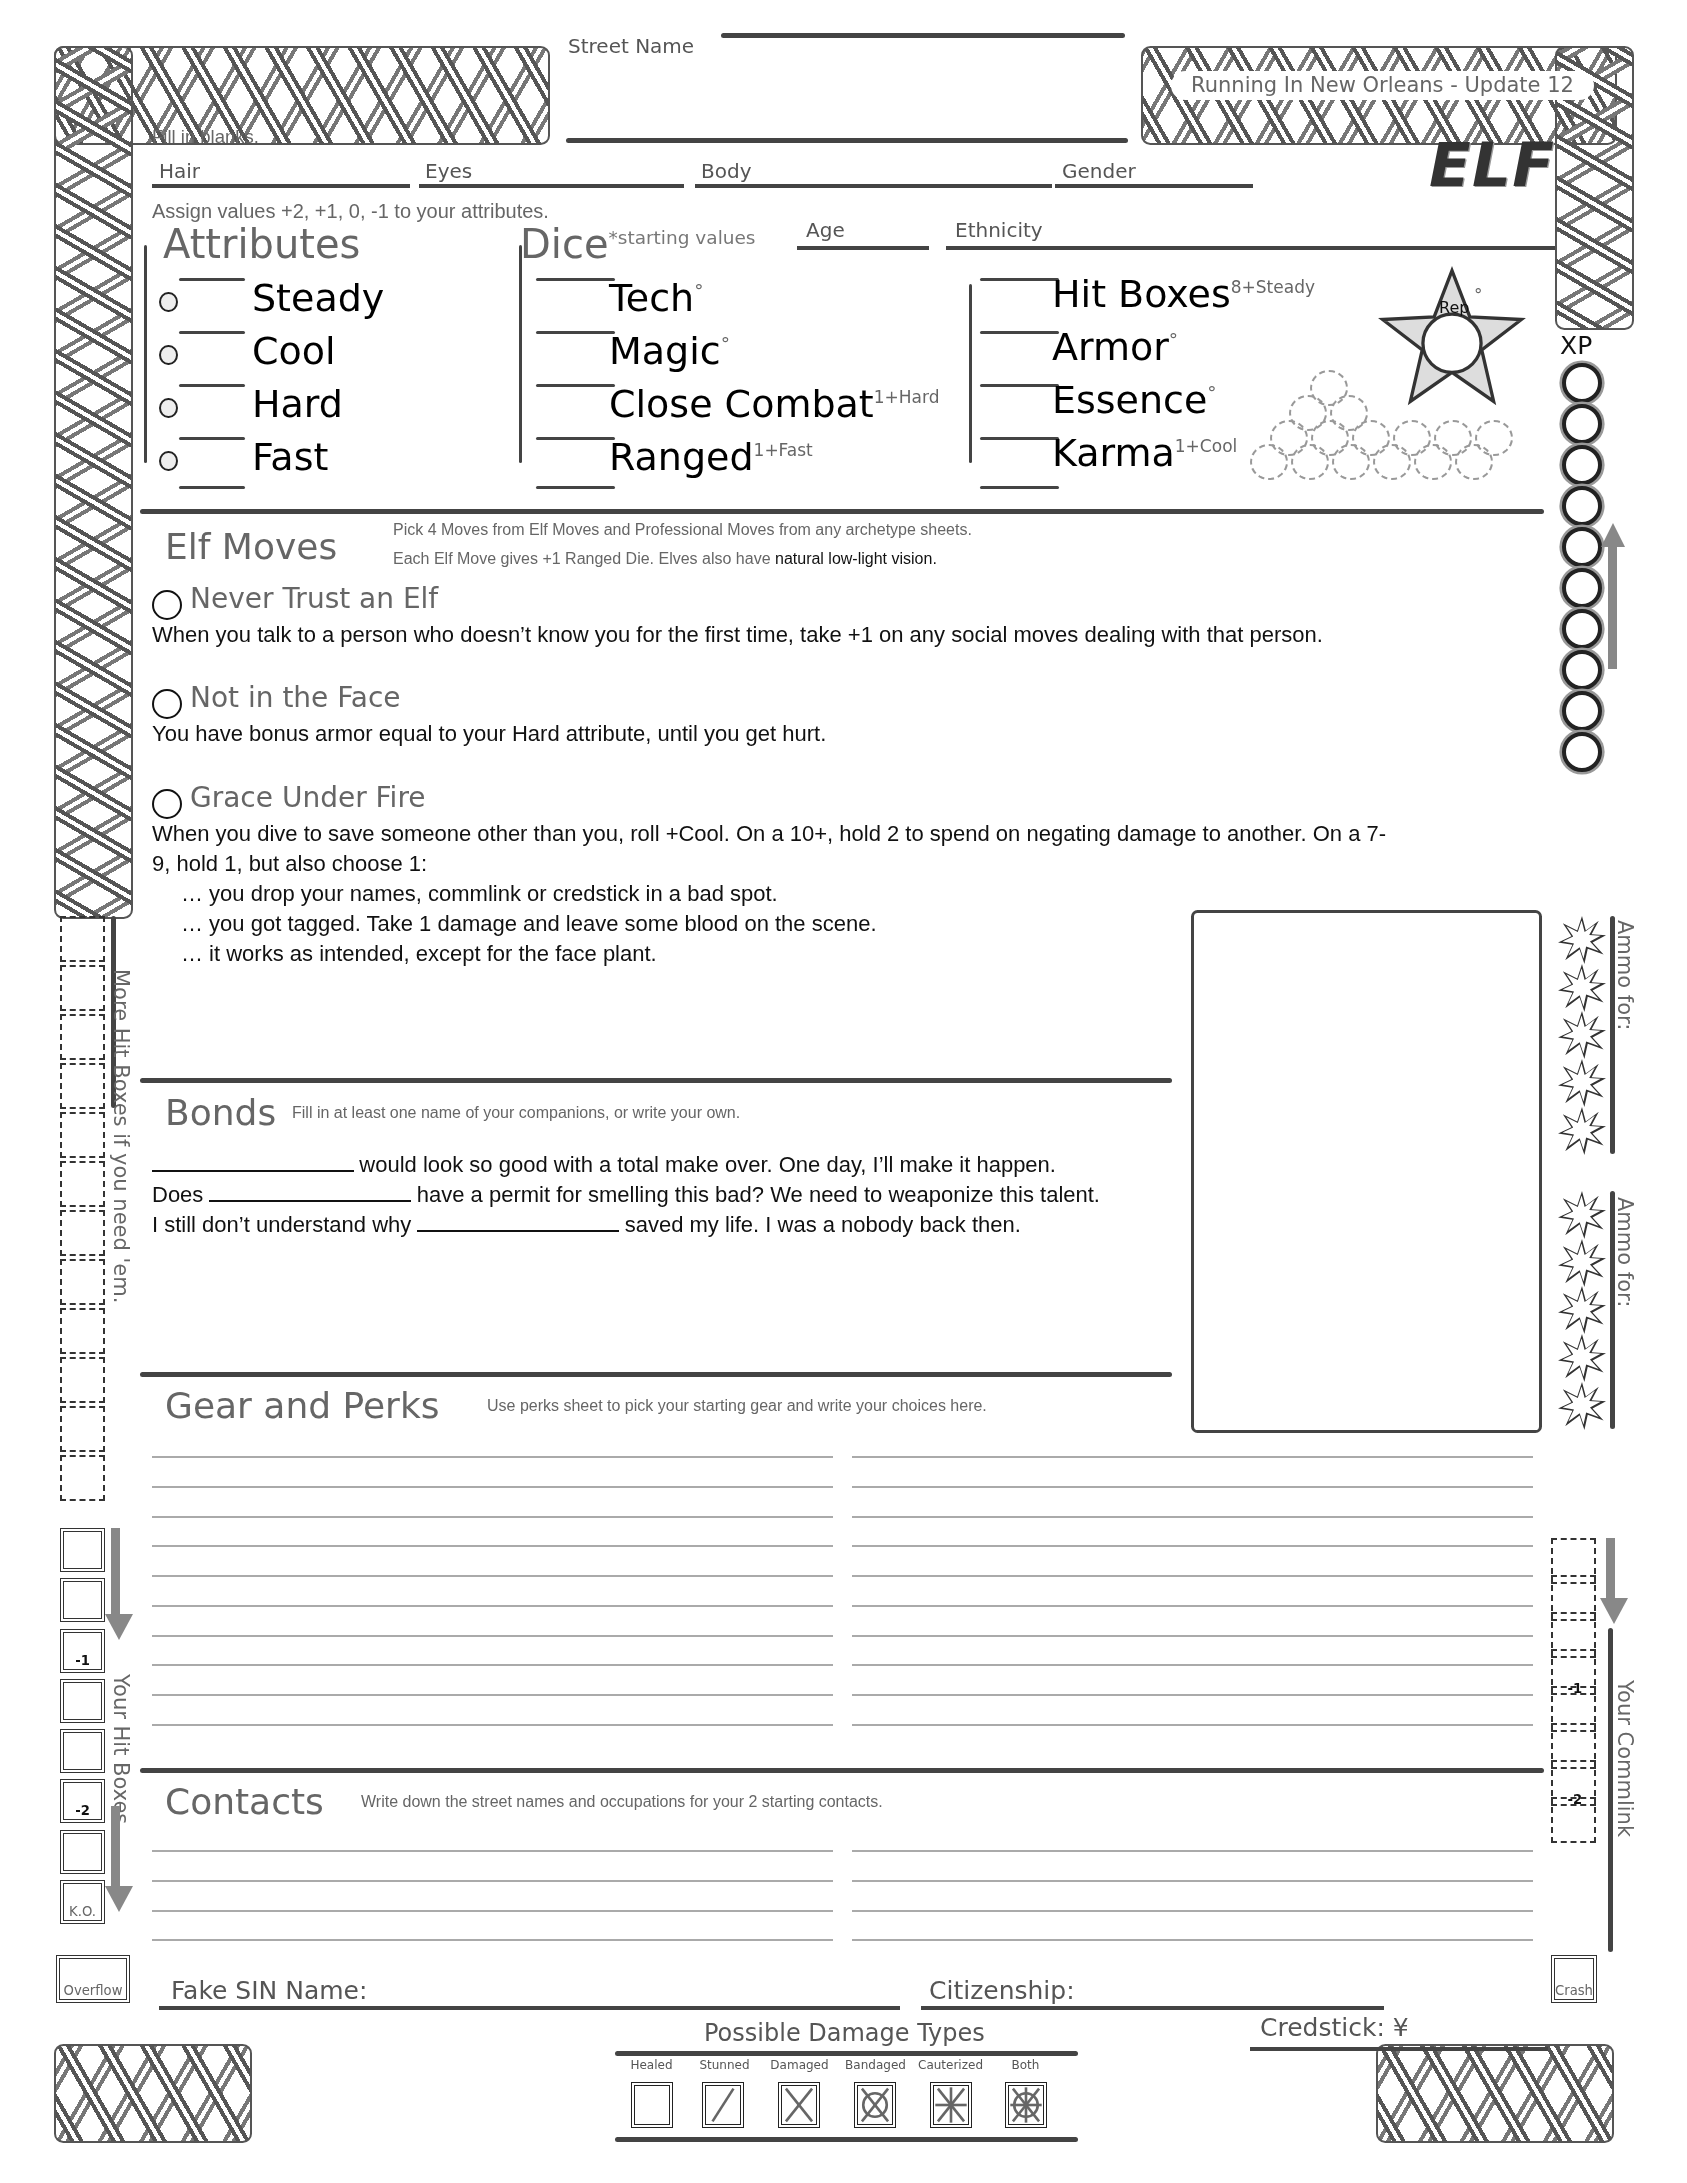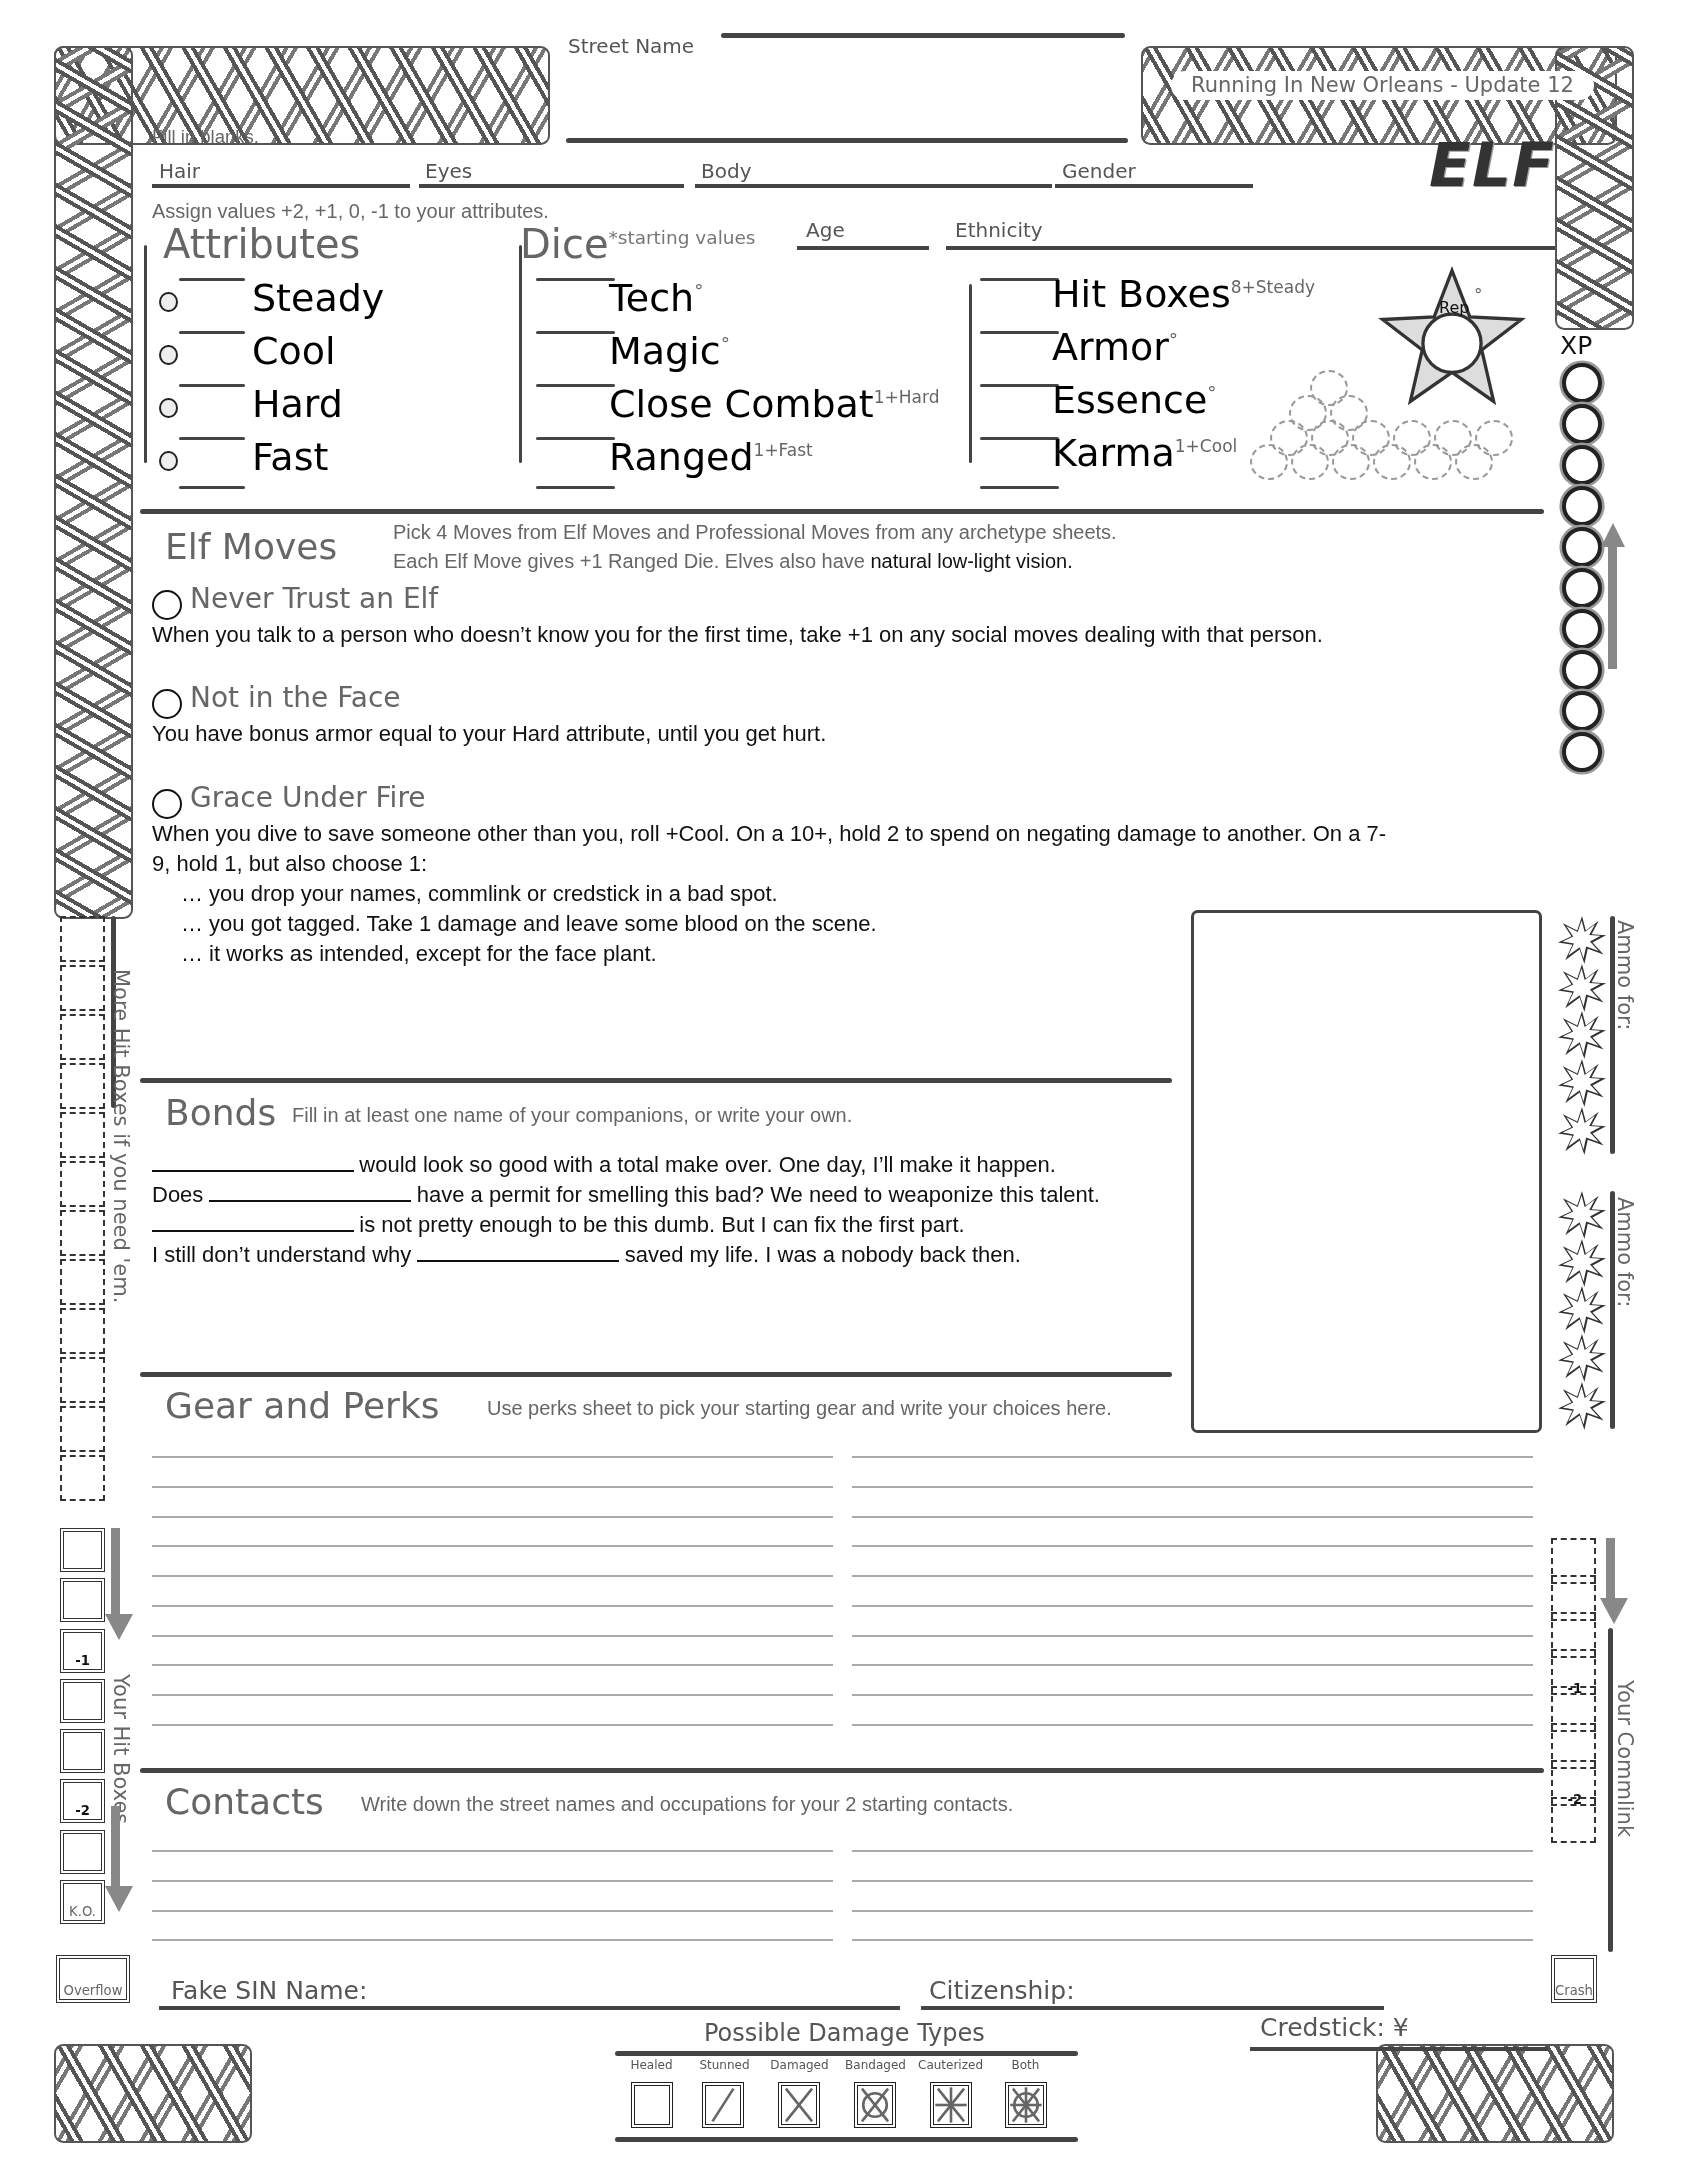--- a/index.html
+++ b/index.html
@@ -13,21 +13,21 @@
       repeating-linear-gradient(-60deg, transparent 0 12px, #777 12px 16px, #fff 16px 20px, #777 20px 24px, transparent 24px 36px);
     border:2.6px solid #555; border-radius:9.3px; box-sizing:border-box; }
   .knot-v { position:absolute; width:79px;
     background:
       repeating-linear-gradient(30deg, transparent 0 12px, #555 12px 16px, #fff 16px 20px, #555 20px 24px, transparent 24px 36px),
       repeating-linear-gradient(-30deg, transparent 0 12px, #777 12px 16px, #fff 16px 20px, #777 20px 24px, transparent 24px 36px);
     border:2.6px solid #555; border-radius:9.3px; box-sizing:border-box; }
   .trace-h { position:absolute; height:4.6px; background:#444; border-radius:2.6px; }
   .trace-v { position:absolute; width:4.6px; background:#444; border-radius:2.6px; }
   .label-sm { font-family:"DejaVu Sans", sans-serif; color:#555; font-size:20px; }
-  .hint { font-family:"Liberation Sans", sans-serif; color:#666; font-size:20px; }
+  .hint { font-family:"Liberation Sans", sans-serif; color:#666; font-size:16px; }
   .body-txt { font-family:"Liberation Sans", sans-serif; color:#111; font-size:22px; line-height:30px; }
   .heading { font-family:"DejaVu Sans", sans-serif; color:#666; font-size:36px; }
   .stat { font-family:"DejaVu Sans", sans-serif; color:#000; font-size:38px; }
   .sup { font-size:17px; color:#666; vertical-align:super; }
   .deg { font-size:18.5px; color:#666; vertical-align:super; }
   .move-title { font-family:"DejaVu Sans", sans-serif; color:#666; font-size:28px; }
   .move-check { display:inline-block; width:30px; height:30px; border:2.6px solid #111; border-radius:50%; box-sizing:border-box; vertical-align:middle; margin-right:8px; }
   .rule { position:absolute; height:2px; background:#aaa; }
   .hitbox { position:absolute; width:45px; height:44px; border:4px double #333; box-sizing:border-box; background:#fff; font-size:13.2px; font-weight:bold; text-align:center; }
   .hitbox span { position:absolute; bottom:1.3px; left:0; right:0; }
@@ -221,21 +221,20 @@
 </div>
 
 <div class="abs" style="left:1191px; top:910px; width:351px; height:523px; border:3.3px solid #444; border-radius:6.6px; box-sizing:border-box;"></div>
 
 <div class="trace-h" style="left:140px; top:1078px; width:1032px;"></div>
 <div class="abs heading" style="left:165px; top:1092px; font-size:36px;">Bonds</div>
 <div class="abs hint" style="left:292px; top:1104px;">Fill in at least one name of your companions, or write your own.</div>
 <div class="abs" style="left:152px; top:1150px; width:1032px;">
   <div class="body-txt"><span></span><span style="display:inline-block; width:202px; border-bottom:2px solid #111; height:20px; margin-right:5.3px;"></span><span>would look so good with a total make over. One day, I’ll make it happen.</span></div>
   <div class="body-txt"><span>Does</span> <span style="display:inline-block; width:202px; border-bottom:2px solid #111; height:20px; margin-right:5.3px;"></span><span>have a permit for smelling this bad? We need to weaponize this talent.</span></div>
-  <div class="body-txt"><span></span><span style="display:inline-block; width:202px; border-bottom:2px solid #111; height:20px; margin-right:5.3px;"></span><span>is not pretty enough to be this dumb. But I can fix the first part.</span></div>
   <div class="body-txt"><span>I still don’t understand why</span> <span style="display:inline-block; width:202px; border-bottom:2px solid #111; height:20px; margin-right:5.3px;"></span><span>saved my life. I was a nobody back then.</span></div>
 </div>
 
 <div class="trace-h" style="left:140px; top:1372px; width:1032px;"></div>
 <div class="abs heading" style="left:165px; top:1385px; font-size:36px;">Gear and Perks</div>
 <div class="abs hint" style="left:487px; top:1397px;">Use perks sheet to pick your starting gear and write your choices here.</div>
 <div class="abs" style="left:152px; top:1456px; width:1383px; height:278px;">
   <div class="rule" style="left:0; top:0; width:681px;"></div>
     <div class="rule" style="left:700px; top:0; width:681px;"></div>
   <div class="rule" style="left:0; top:30px; width:681px;"></div>

